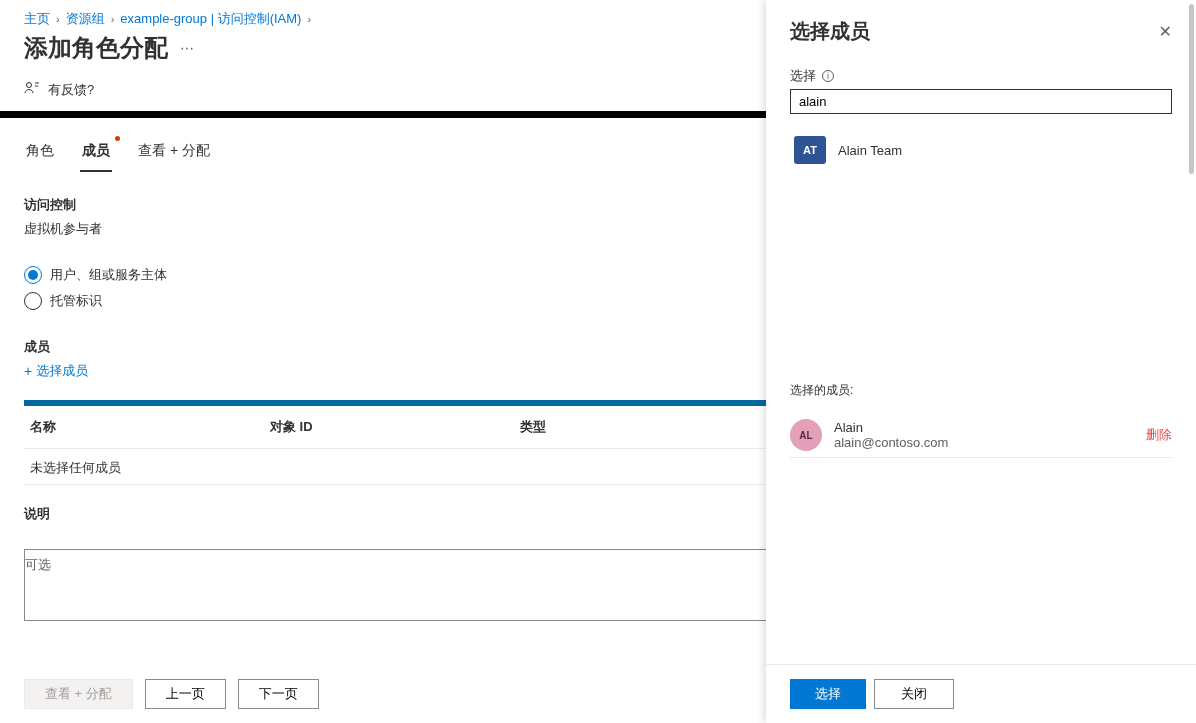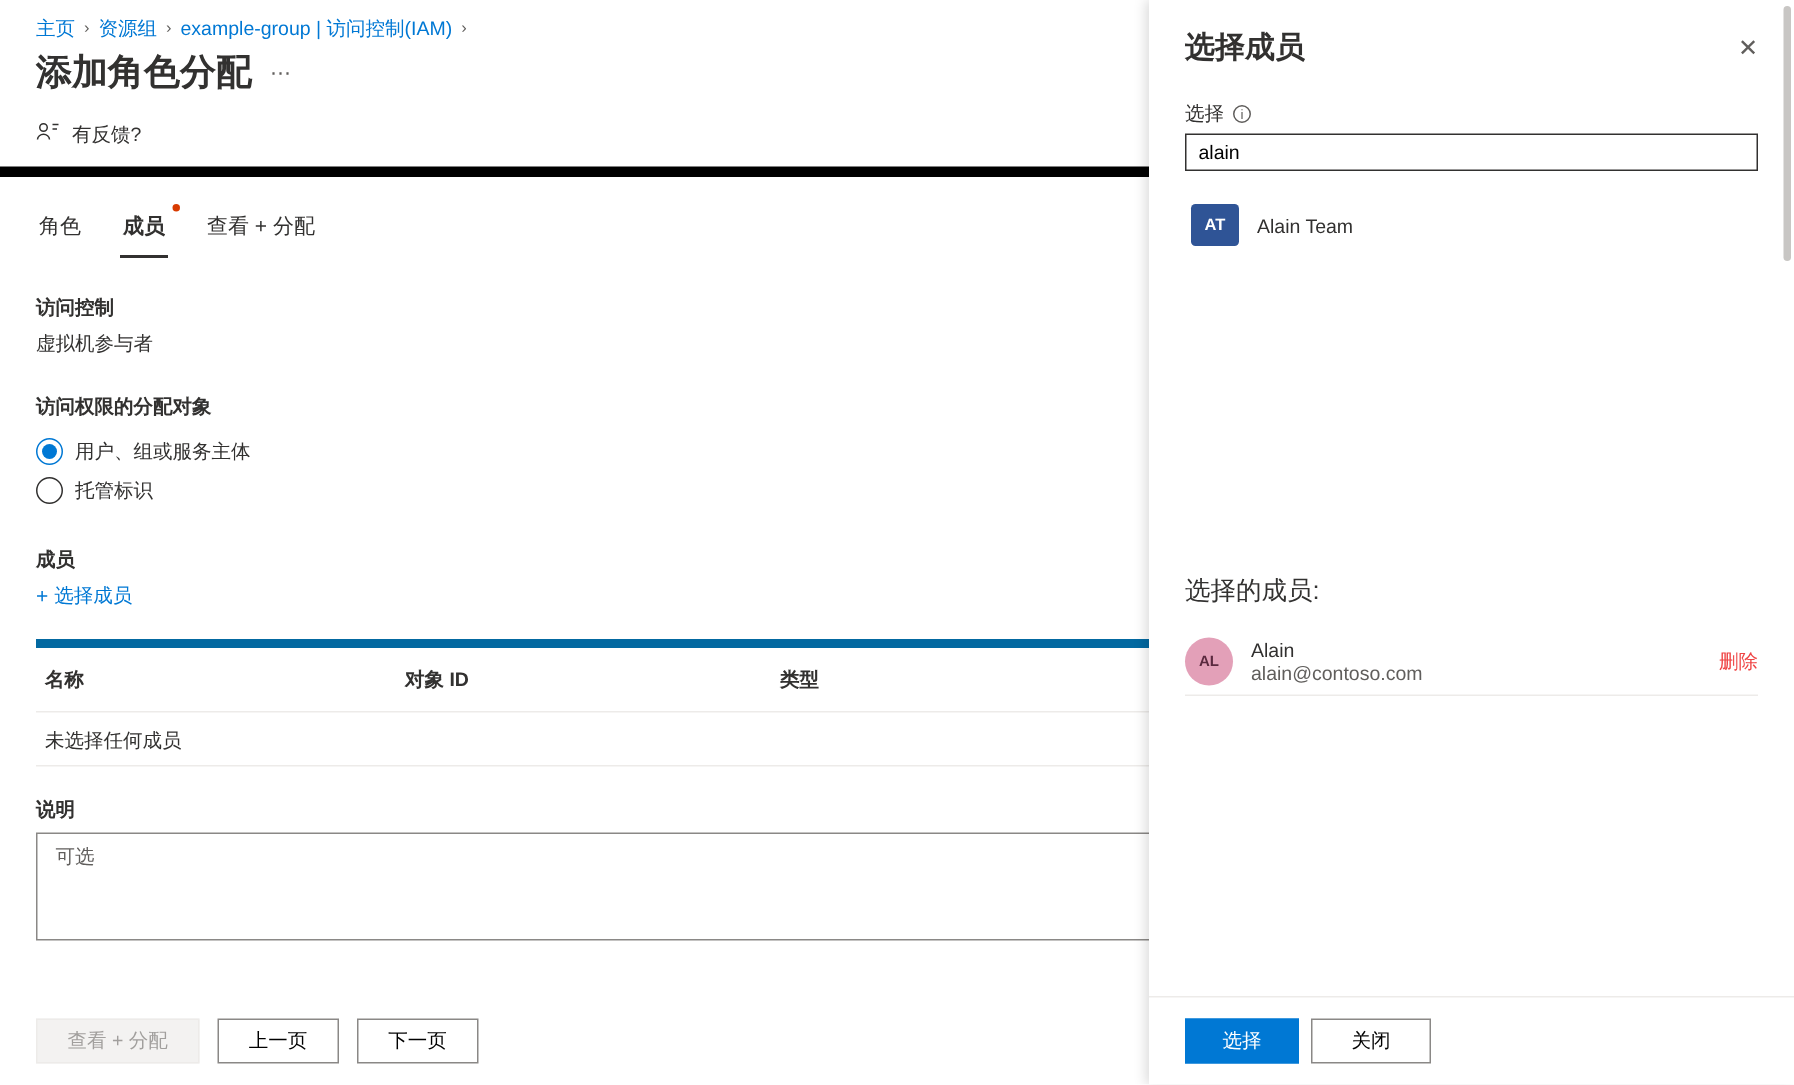--- a/index.html
+++ b/index.html
@@ -171,25 +171,25 @@
       color: #323130;
       border-bottom: 1px solid #edebe9;
     }
     .description-area {
       margin-top: 20px;
     }
     .description-textarea {
       width: 100%;
       height: 72px;
       border: 1px solid #8a8886;
-      padding: 6px 12px;
+      padding: 6px 0;
       font-size: 13px;
       font-family: Liberation Mono, monospace;
       resize: none;
-      margin-top: 0;
+      margin-top: 20px;
     }
     .description-textarea::placeholder {
       color: #605e5c;
     }
     .bottom-bar {
       position: absolute;
       bottom: 14px;
       left: 24px;
       display: flex;
       gap: 12px;
@@ -287,21 +287,21 @@
       font-weight: 600;
       border-radius: 3px;
     }
     .result-name {
       font-size: 13px;
     }
     .selected-section {
       margin-top: 210px;
     }
     .selected-label {
-      font-size: 17px;
+      font-size: 12px;
       margin-bottom: 14px;
     }
     .selected-item {
       display: flex;
       align-items: center;
       gap: 12px;
       padding: 6px 0;
       border-bottom: 1px solid #edebe9;
     }
     .avatar-circle {
@@ -389,21 +389,20 @@
     <div class="tab active"><span>成员</span><span class="dot"></span></div>
     <div class="tab">查看 + 分配</div>
   </div>
 
   <div class="section">
     <div class="section-label">访问控制</div>
     <div class="section-value">虚拟机参与者</div>
   </div>
 
   <div class="section">
-    <div class="section-label">访问权限的分配对象</div>
     <div class="radio-group">
       <div class="radio-item">
         <div class="radio checked"></div>
         <span>用户、组或服务主体</span>
       </div>
       <div class="radio-item">
         <div class="radio"></div>
         <span>托管标识</span>
       </div>
     </div>

